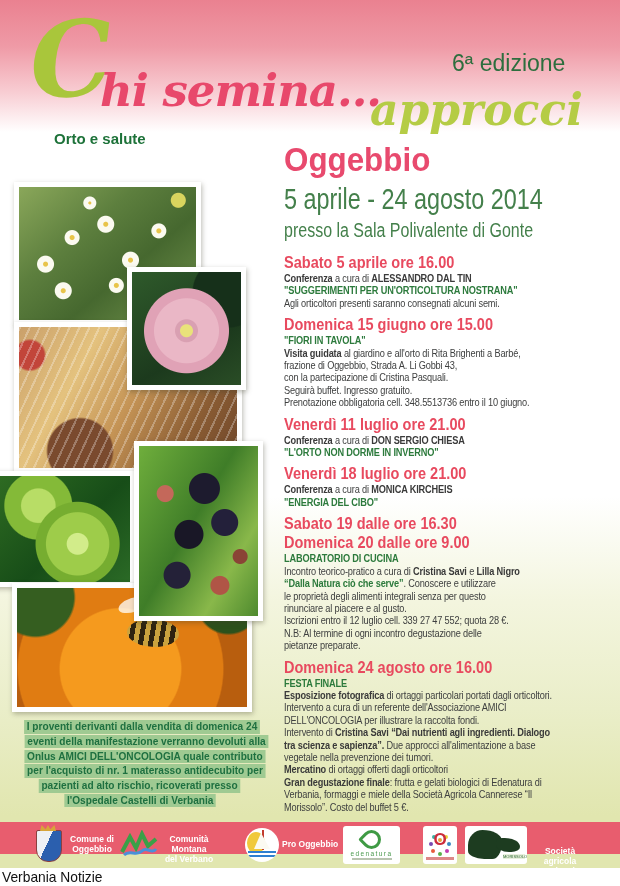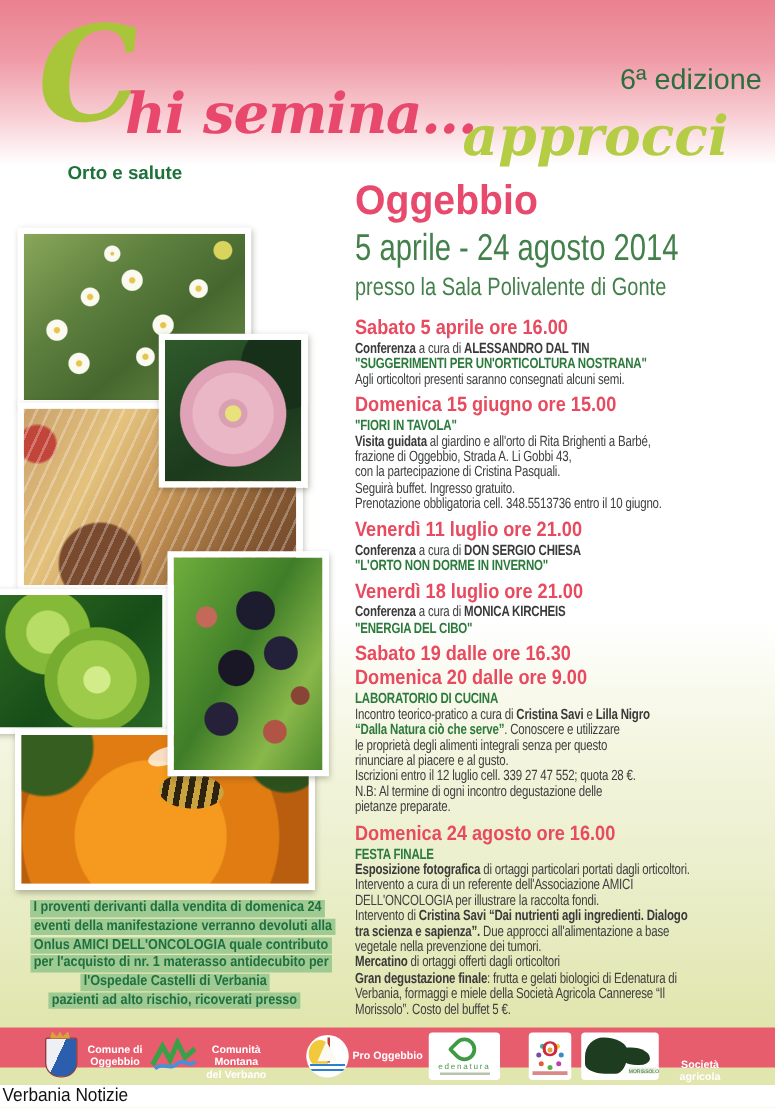--- a/index.html
+++ b/index.html
@@ -9,21 +9,21 @@
   
   .header-grad{position:absolute;left:0;top:0;width:620px;height:132px;z-index:0;
     background:linear-gradient(180deg,#ea8190 0%,#ef9aa6 35%,#f8cdd3 70%,#ffffff 100%);}
   
   .title-c{position:absolute;left:30px;top:8px;z-index:2;font-family:"DejaVu Serif",serif;
     font-style:italic;font-weight:bold;font-size:104px;line-height:1;color:#a9c63b;transform:rotate(-4deg);}
   .title-main{position:absolute;left:100px;top:68px;z-index:2;font-family:"DejaVu Serif",serif;
     font-style:italic;font-weight:bold;font-size:45px;line-height:1;color:#e8486b;letter-spacing:-1px;}
   .title-accent{position:absolute;left:370px;top:88px;z-index:2;font-family:"DejaVu Serif",serif;
     font-style:italic;font-weight:bold;font-size:44px;line-height:1;color:#b5cc45;}
-  .edition{position:absolute;left:452px;top:50px;z-index:2;font-size:23px;color:#2d6e3e;margin-left:44px;}
+  .edition{position:absolute;left:452px;top:50px;z-index:2;font-size:23px;color:#2d6e3e;}
   .tagline{position:absolute;left:54px;top:130px;z-index:2;font-size:15px;font-weight:bold;color:#1d7239;}
   
   .ph{position:absolute;border:5px solid #ffffff;box-shadow:1px 2px 5px rgba(60,60,40,.35);}
   #ph-flowers{left:14px;top:182px;width:177px;height:133px;z-index:1;
     background:
       radial-gradient(circle at 15% 58%,#e8c44a 0 2px,#fbfaf0 3px 8px,transparent 9px),
       radial-gradient(circle at 30% 38%,#e8c44a 0 2px,#fbfaf0 3px 7px,transparent 8px),
       radial-gradient(circle at 49% 28%,#e8c44a 0 2px,#fbfaf0 3px 8px,transparent 9px),
       radial-gradient(circle at 63% 55%,#e8c44a 0 2px,#fbfaf0 3px 8px,transparent 9px),
       radial-gradient(circle at 79% 33%,#e8c44a 0 2px,#fbfaf0 3px 7px,transparent 8px),
@@ -213,22 +213,22 @@
           <p class="ev-line"><span class="seg-n">Morissolo”. Costo del buffet 5 €.</span></p>
         </section>
       </div>
   </div>
 
   <div class="note" id="note-block">
       <div class="note-line"><span class="note-hl">I proventi derivanti dalla vendita di domenica 24</span></div>
       <div class="note-line"><span class="note-hl">eventi della manifestazione verranno devoluti alla</span></div>
       <div class="note-line"><span class="note-hl">Onlus AMICI DELL'ONCOLOGIA quale contributo</span></div>
       <div class="note-line"><span class="note-hl">per l'acquisto di nr. 1 materasso antidecubito per</span></div>
+      <div class="note-line"><span class="note-hl">pazienti ad alto rischio, ricoverati presso</span></div>
       <div class="note-line"><span class="note-hl">l'Ospedale Castelli di Verbania</span></div>
-      <div class="note-line"><span class="note-hl">pazienti ad alto rischio, ricoverati presso</span></div>
     </div>
 
   <div class="footer-bar">
     <div class="crest"></div>
     <div class="logo-label" style="left:66px;top:12px;width:52px;">Comune di
 Oggebbio</div>
 
     <div class="mountain">
       <svg width="38" height="30" viewBox="0 0 38 30">
         <polyline points="2,22 10,7 16,18 22,4 28,16 36,9" stroke="#3aa048" stroke-width="4" fill="none"></polyline>

